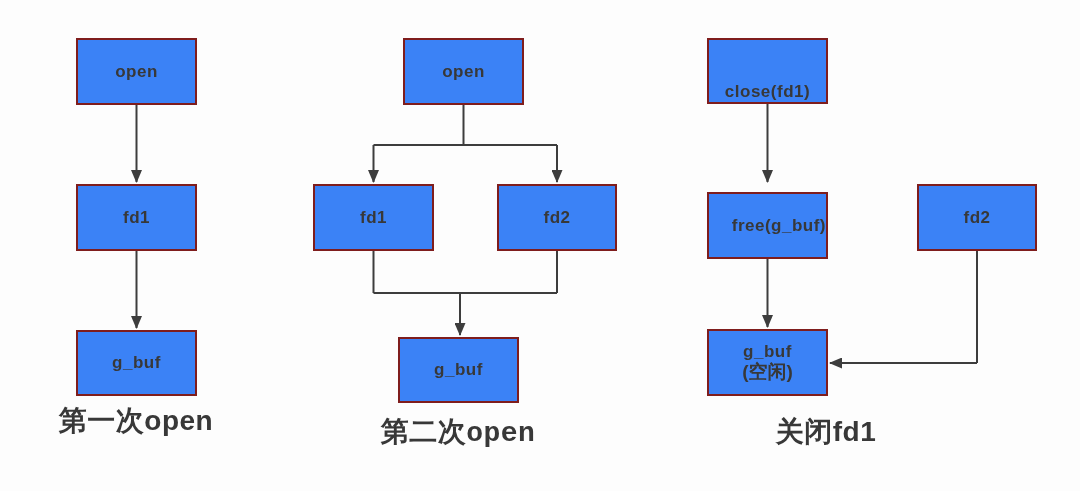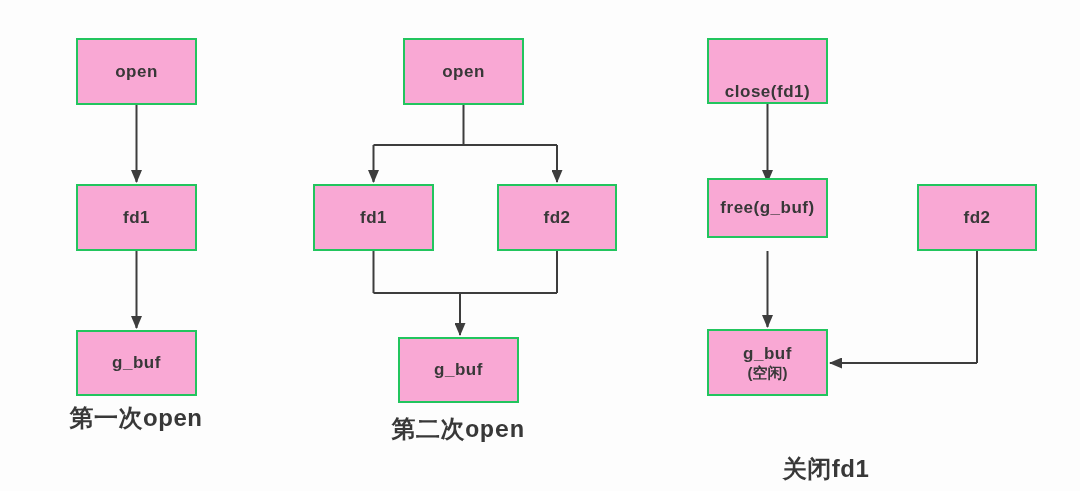--- a/index.html
+++ b/index.html
@@ -18,42 +18,42 @@
   .connectors {
     position: absolute;
     left: 0;
     top: 0;
     width: 1080px;
     height: 491px;
   }
   .node {
     position: absolute;
     box-sizing: border-box;
-    border: 2px solid #22c55e;
-    background: #f9a8d4;
+    border: 2px solid #7f1d1d;
+    background: #3b82f6;
     display: flex;
     flex-direction: column;
     align-items: center;
     justify-content: center;
     color: #383838;
     font-weight: bold;
     font-size: 17px;
     letter-spacing: 0.5px;
     line-height: 1.15;
   }
   .node .sublabel {
-    font-size: 15px;
+    font-size: 19px;
     font-weight: bold;
     letter-spacing: 0;
   }
   .caption {
     position: absolute;
     color: #383838;
     font-weight: bold;
-    font-size: 24px;
+    font-size: 28px;
     text-align: center;
     white-space: nowrap;
     letter-spacing: 0.5px;
   }
 </style>
 </head>
 <body>
 
 <div class="canvas">
 
@@ -105,25 +105,25 @@
     <span>fd2</span>
   </div>
   <div class="node" style="left:398px; top:337px; width:121px; height:66px;">
     <span>g_buf</span>
   </div>
   <div class="caption" style="left:358px; top:413px; width:200px;font-family:Liberation Mono, monospace;">第二次open</div>
 
   <div class="node" style="left:707px; top:38px; width:121px; height:66px;justify-content:flex-end;">
     <span>close(fd1)</span>
   </div>
-  <div class="node" style="left:707px; top:178px; width:121px; height:60px;">
+  <div class="node" style="left:707px; top:192px; width:121px; height:67px;align-items:flex-end;">
     <span>free(g_buf)</span>
   </div>
   <div class="node" style="left:917px; top:184px; width:120px; height:67px;">
     <span>fd2</span>
   </div>
   <div class="node" style="left:707px; top:329px; width:121px; height:67px;">
     <span>g_buf</span>
     <span class="sublabel">(空闲)</span>
   </div>
-  <div class="caption" style="left:726px; top:413px; width:200px;margin-top:40px;">关闭fd1</div>
+  <div class="caption" style="left:726px; top:413px; width:200px;">关闭fd1</div>
 
 </div>
 
 </body></html>

